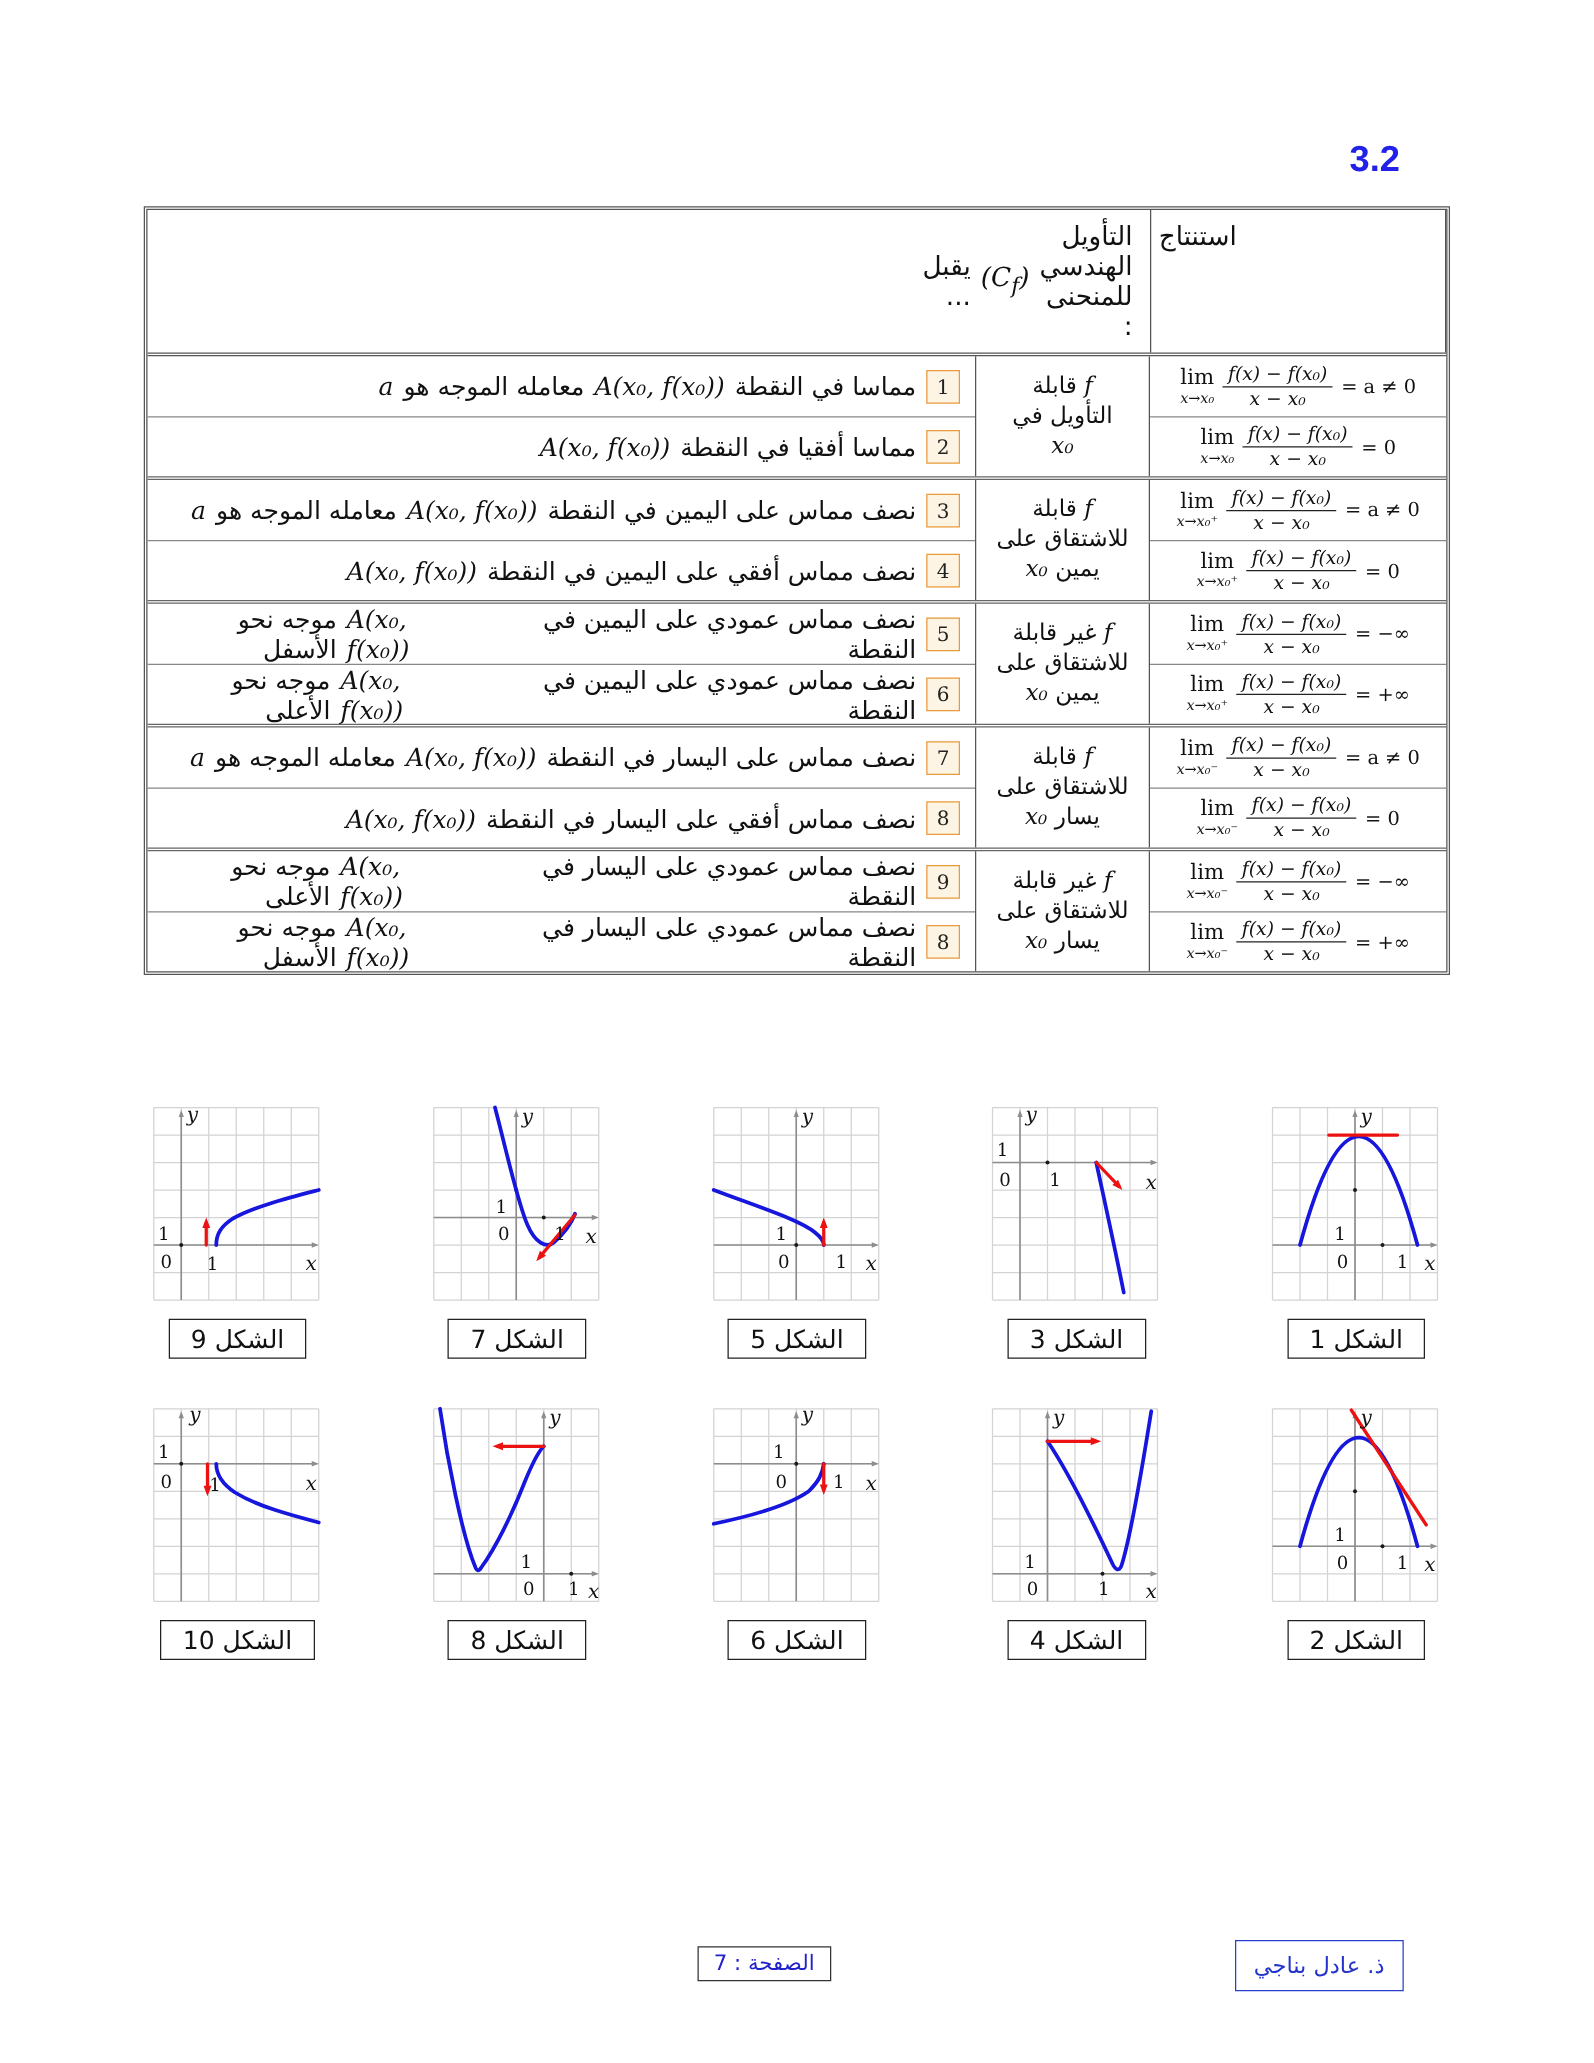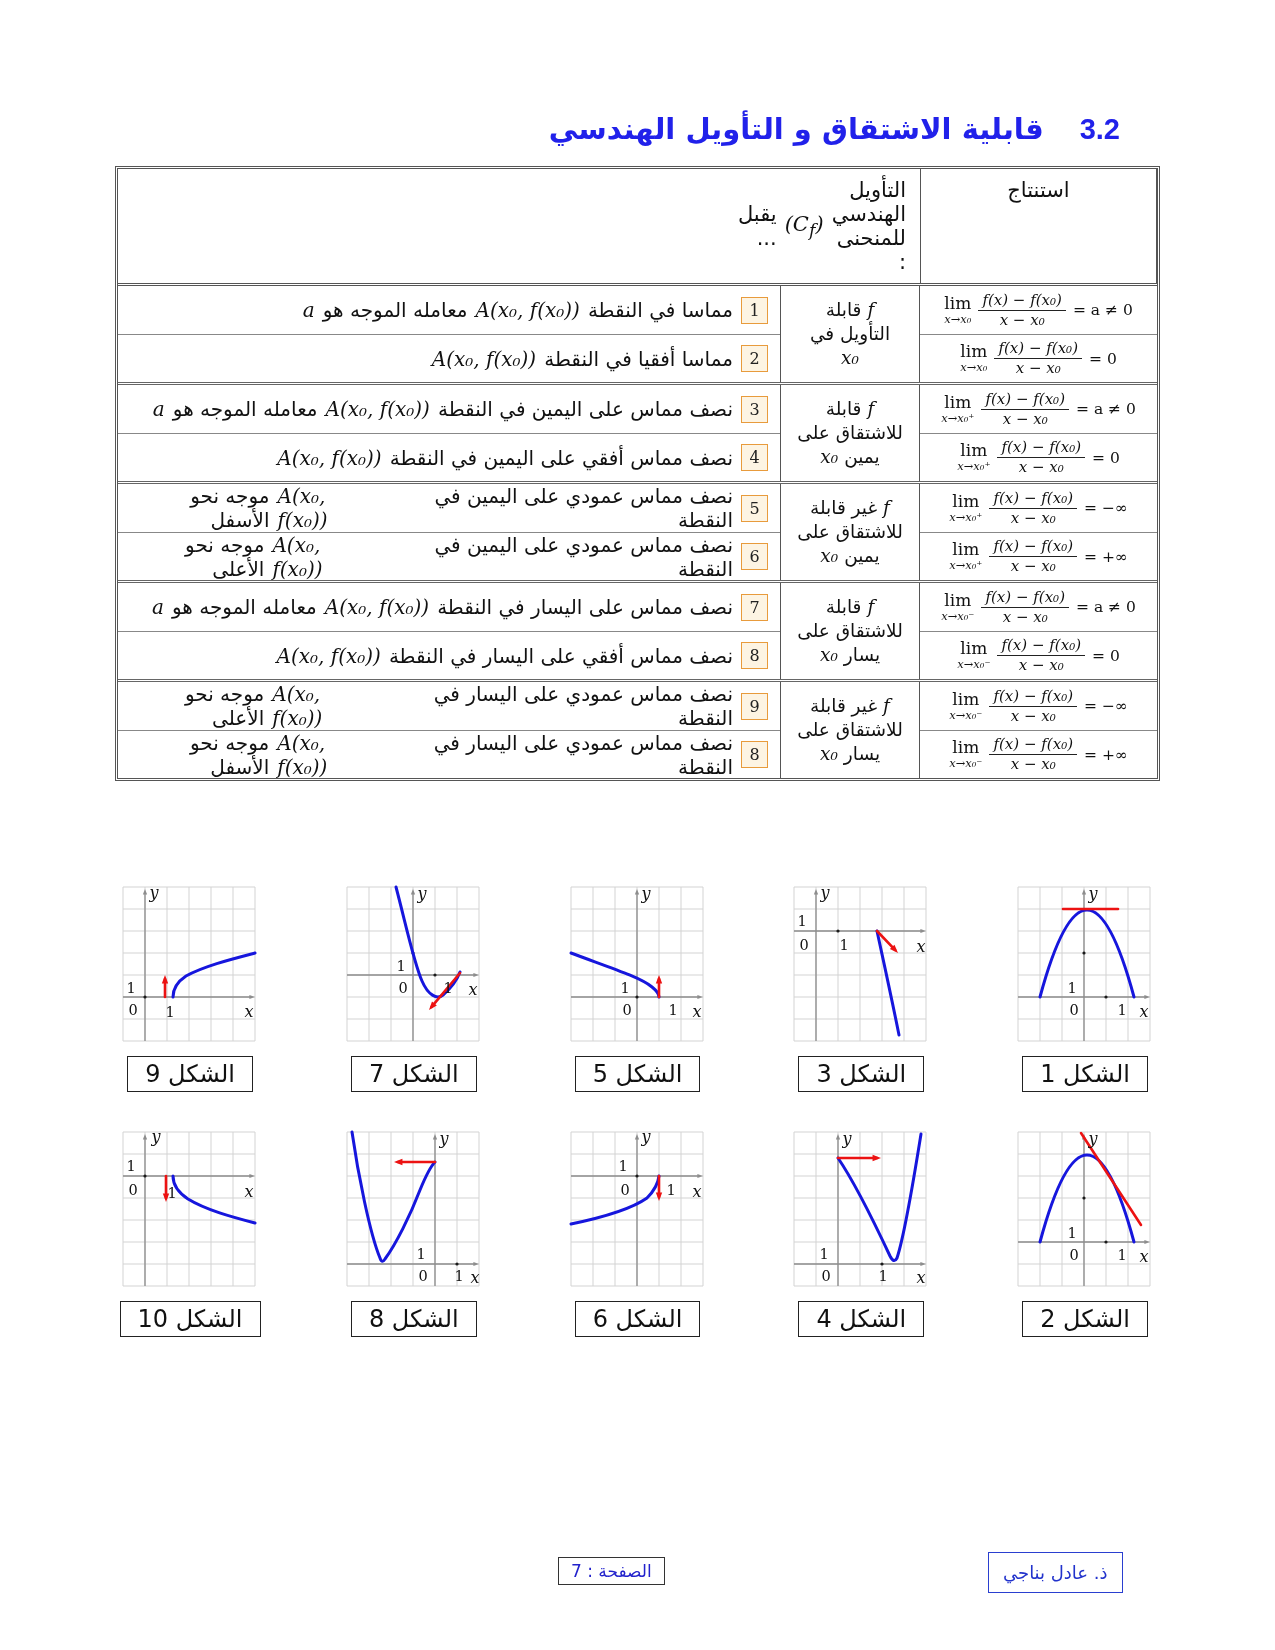--- a/index.html
+++ b/index.html
@@ -9,21 +9,21 @@
 
   
   .title{display:flex;direction:rtl;justify-content:flex-start;align-items:baseline;
          gap:36px;margin:112px 40px 20px 0;font-weight:bold;font-size:29px;color:#2121ea;}
   .title .num{font-family:Liberation Sans, sans-serif;text-align:center;}
 
   
   .tbl{border:3px double #555;margin-top:12px;background:#fff;}
   .thead,.group{display:grid;grid-template-columns:237px 140px auto;direction:rtl;}
   .thead{border-bottom:3px double #555;}
-  .th{padding:9px 6px;font-size:21px;text-align:center;}
+  .th{padding:9px 6px;font-size:21px;text-align:left;}
   .th-concl{border-left:1px solid #555;border-right:1px solid #555;}
   .th-int{display:flex;direction:rtl;justify-content:flex-start;align-items:center;gap:8px;
           padding-right:14px;text-align:right;}
   .group{grid-template-rows:48px 48px;}
   .group + .group{border-top:3px double #666;}
   .c-lim{grid-column:1;display:flex;direction:ltr;align-items:center;justify-content:center;gap:7px;}
   .c-lim.r1{grid-row:1;} .c-lim.r2{grid-row:2;}
   .c-concl{grid-column:2;grid-row:1 / span 2;border-left:1px solid #555;border-right:1px solid #555;
            display:flex;flex-direction:column;align-items:center;justify-content:center;
            font-size:18.5px;line-height:1.3;text-align:center;}
@@ -42,39 +42,38 @@
   .frac{display:inline-flex;flex-direction:column;text-align:center;
         font-family:"DejaVu Serif",serif;font-style:italic;font-size:15px;line-height:1.25;}
   .frac .nu{border-bottom:1px solid #222;padding:0 4px;}
   .rhs{font-family:"DejaVu Serif",serif;font-size:15.5px;}
 
   
   .figs{margin-top:102px;}
   .fig-row{display:flex;direction:rtl;justify-content:space-between;align-items:flex-start;}
   .fig-row + .fig-row{margin-top:36px;}
   .fig-block{display:flex;flex-direction:column;align-items:center;width:150px;}
-  .fig-label{margin-top:13px;border:1.5px solid #222;padding:3px 17px;font-size:24px;direction:rtl;background:#fff;}
+  .fig-label{margin-top:13px;border:1.5px solid #222;padding:3px 17px;font-size:20px;direction:rtl;background:#fff;}
   .figsvg text{font-family:"DejaVu Serif",serif;font-size:14.5px;fill:#111;}
   .figsvg text.it{font-style:italic;font-size:16px;}
 
   
   .foot-page{position:absolute;left:558px;top:1557px;border:1.5px solid #333;padding:3px 12px;
              font-size:17px;color:#2222cc;direction:rtl;}
   .foot-author{position:absolute;left:988px;top:1552px;border:1.5px solid #2a3fd0;padding:9px 14px;
              font-size:18px;color:#2233cc;direction:rtl;}
 </style>
 </head>
 <body>
 
 <div class="page">
   <div class="main">
 
     <div class="title">
       <span class="num">3.2</span>
-      <span>قابلية الاشتقاق و التأويل الهندسي</span>
     </div>
 
     <div class="tbl">
       <div class="thead">
         <div class="th th-concl">استنتاج</div>
         <div class="th th-int">
           <span>التأويل الهندسي للمنحنى :</span>
           <span class="m"><span>(</span><span>C</span><sub>f</sub><span>)</span></span>
           <span>يقبل ...</span>
         </div>

